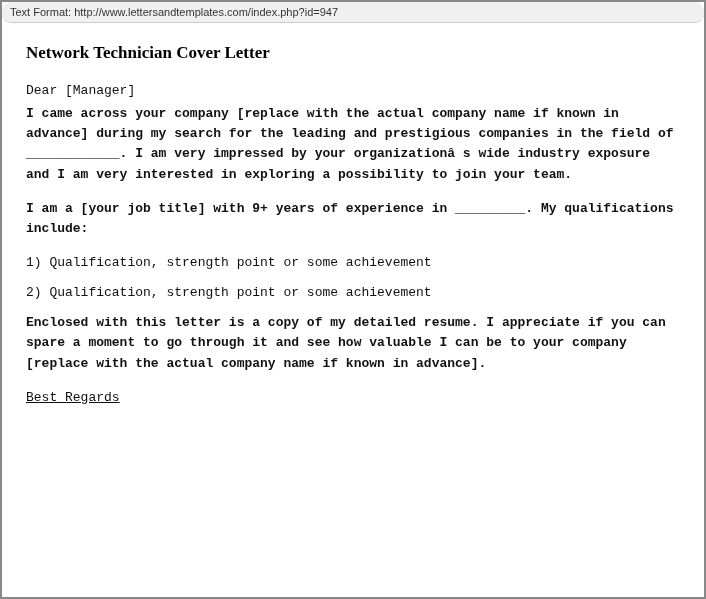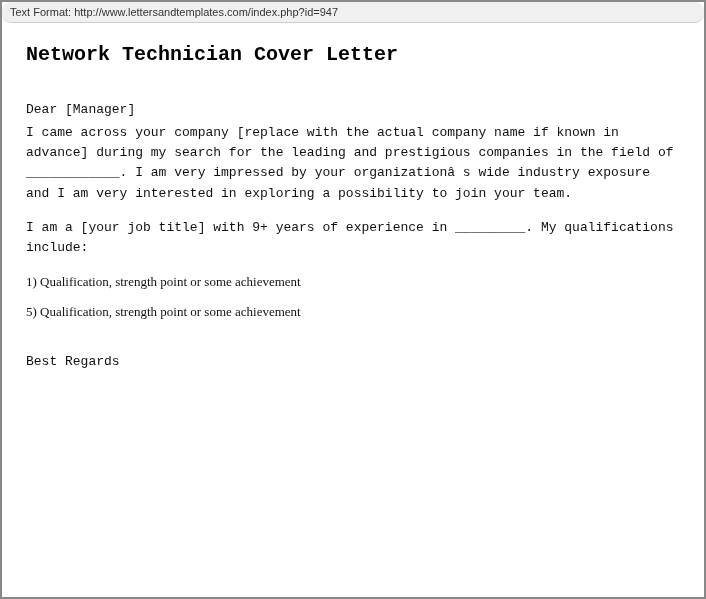--- a/index.html
+++ b/index.html
@@ -32,63 +32,65 @@
       font-family: Arial, sans-serif;
       color: #333333;
       border-radius: 9px;
     }
 
     .content-area {
       padding: 20px 24px 24px 24px;
     }
 
     .doc-title {
-      font-family: Liberation Mono, monospace;
-      font-size: 20px;
+      font-family: Liberation Serif, serif;
+      font-size: 17px;
       font-weight: bold;
       color: #000000;
-      margin-bottom: 34px;
+      margin-bottom: 18px;
     }
 
     .letter-body {
       font-family: 'Courier New', Courier, monospace;
       font-size: 13px;
       color: #111111;
       line-height: 1.55;
     }
 
     .salutation {
       margin-bottom: 3px;
     }
 
     .paragraph {
       margin-bottom: 14px;
+      font-weight: bold;
     }
 
     .list-item {
       margin-bottom: 10px;
-      font-family: Liberation Serif, serif;
     }
 
     .closing {
-      margin-top: 30px;
+      margin-top: 14px;
+      text-decoration: underline;
     }
   </style>
 </head>
 <body>
 
 <div class="window">
   <div class="toolbar">
     <span>Text Format:</span>
     <span>http://www.lettersandtemplates.com/index.php?id=947</span>
   </div>
   <div class="content-area">
     <div class="doc-title">Network Technician Cover Letter</div>
     <div class="letter-body">
       <div class="salutation">Dear [Manager]</div>
       <div class="paragraph">I came across your company [replace with the actual company name if known in advance] during my search for the leading and prestigious companies in the field of ____________. I am very impressed by your organizationâ  s wide industry exposure and I am very interested in exploring a possibility to join your team.</div>
       <div class="paragraph">I am a [your job title] with 9+ years of experience in _________. My qualifications include:</div>
       <div class="list-item">1) Qualification, strength point or some achievement</div>
-      <div class="list-item">5) Qualification, strength point or some achievement</div>
+      <div class="list-item">2) Qualification, strength point or some achievement</div>
+      <div class="paragraph">Enclosed with this letter is a copy of my detailed resume. I appreciate if you can spare a moment to go through it and see how valuable I can be to your company [replace with the actual company name if known in advance].</div>
       <div class="closing">Best Regards</div>
     </div>
   </div>
 </div>
 
 </body></html>

